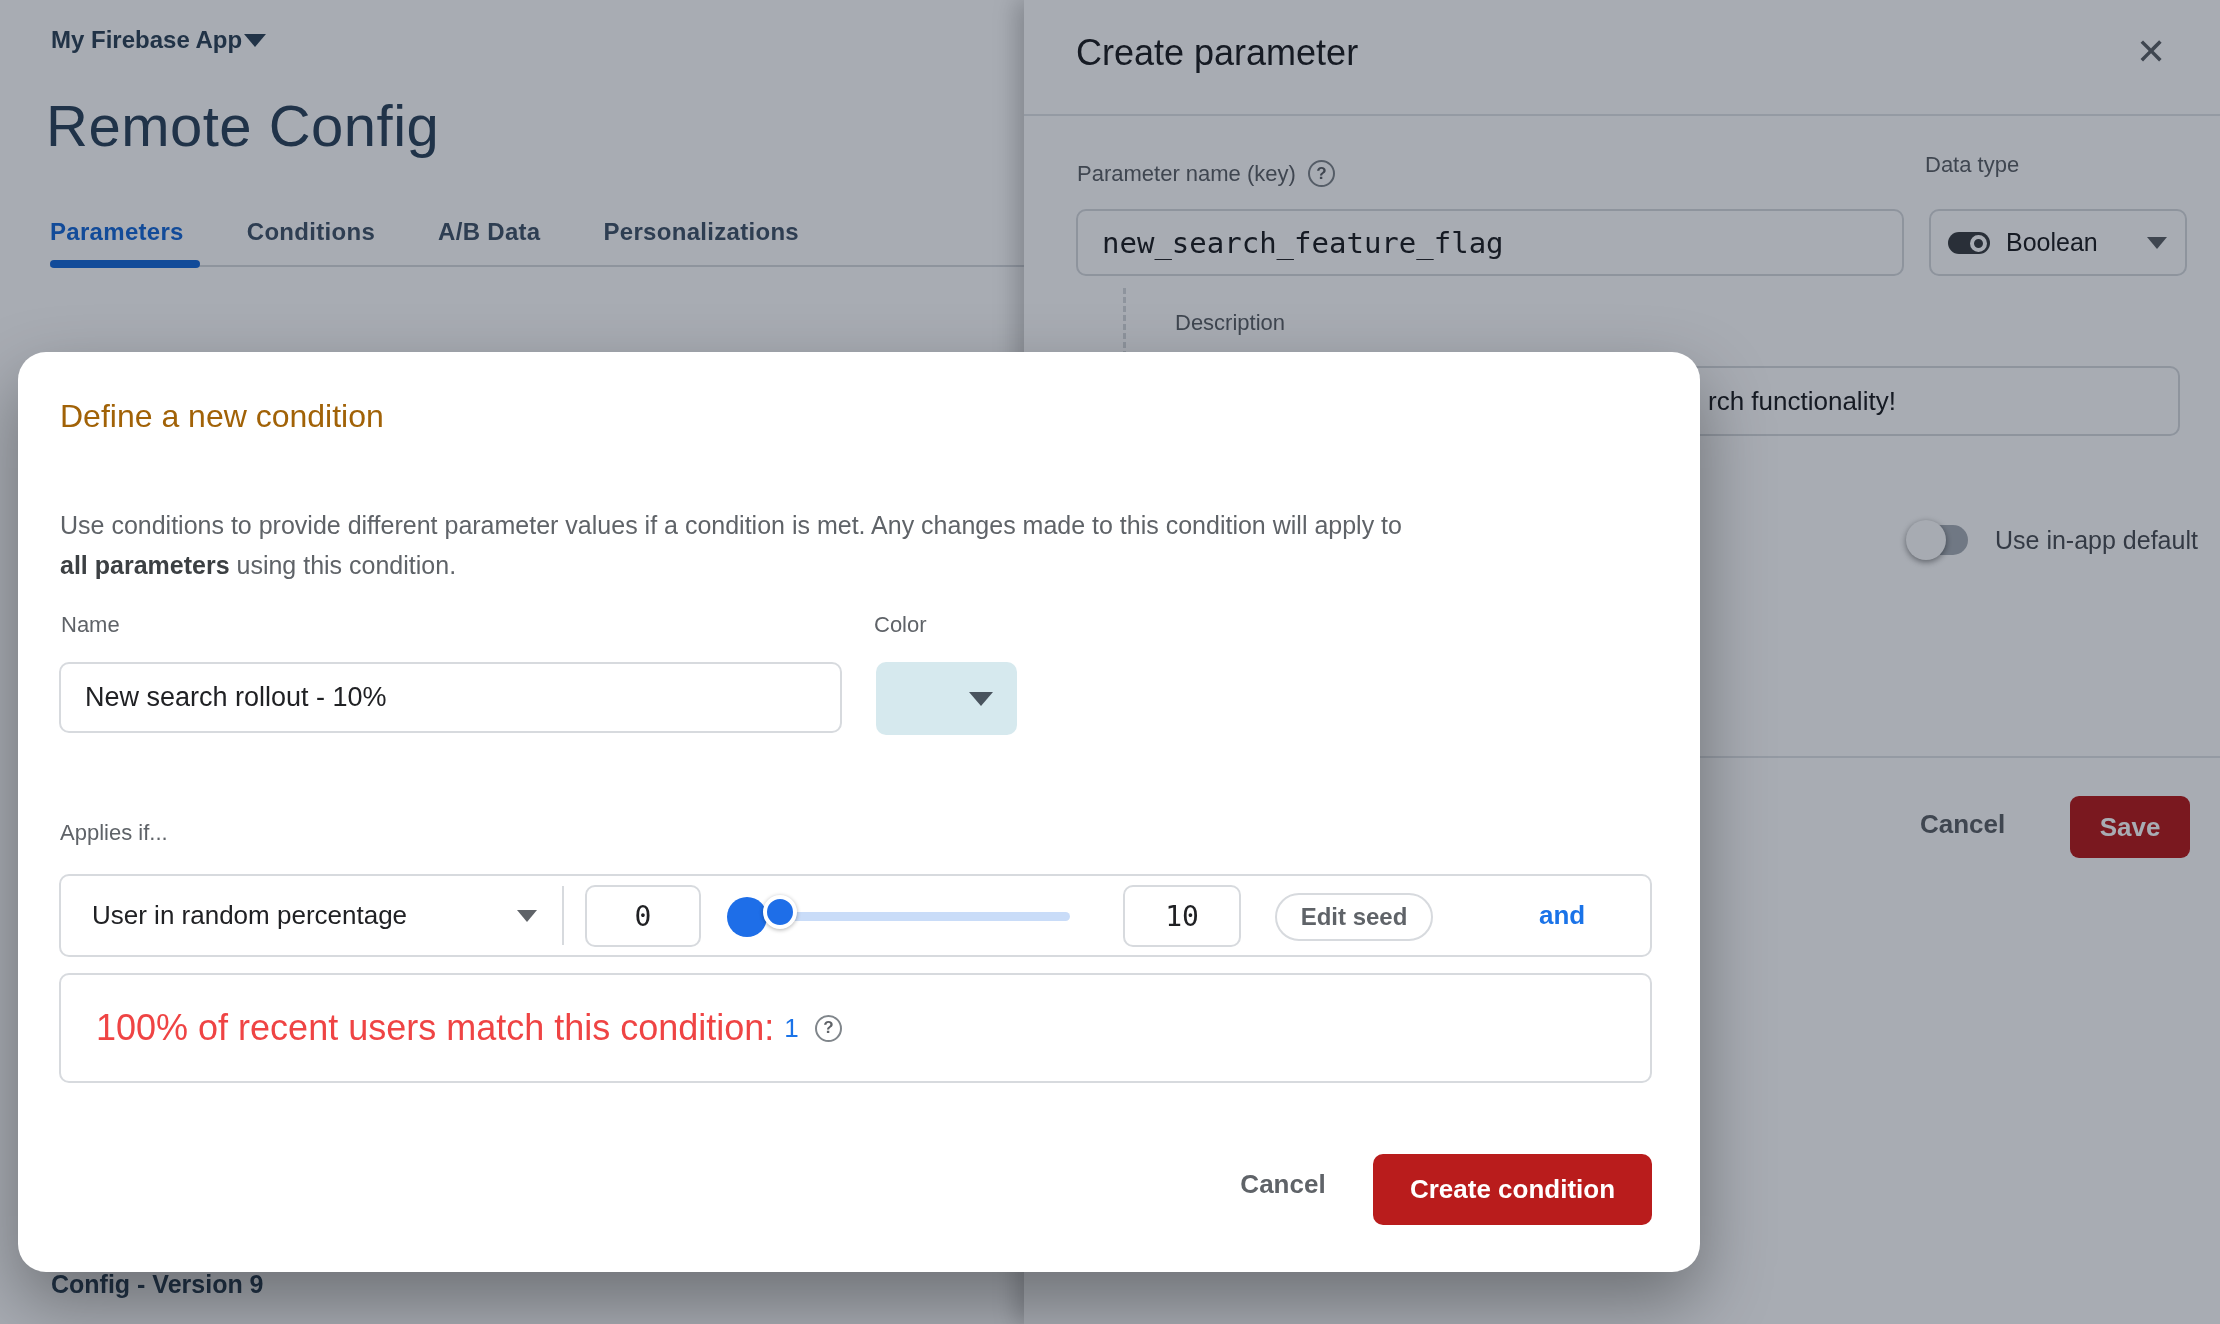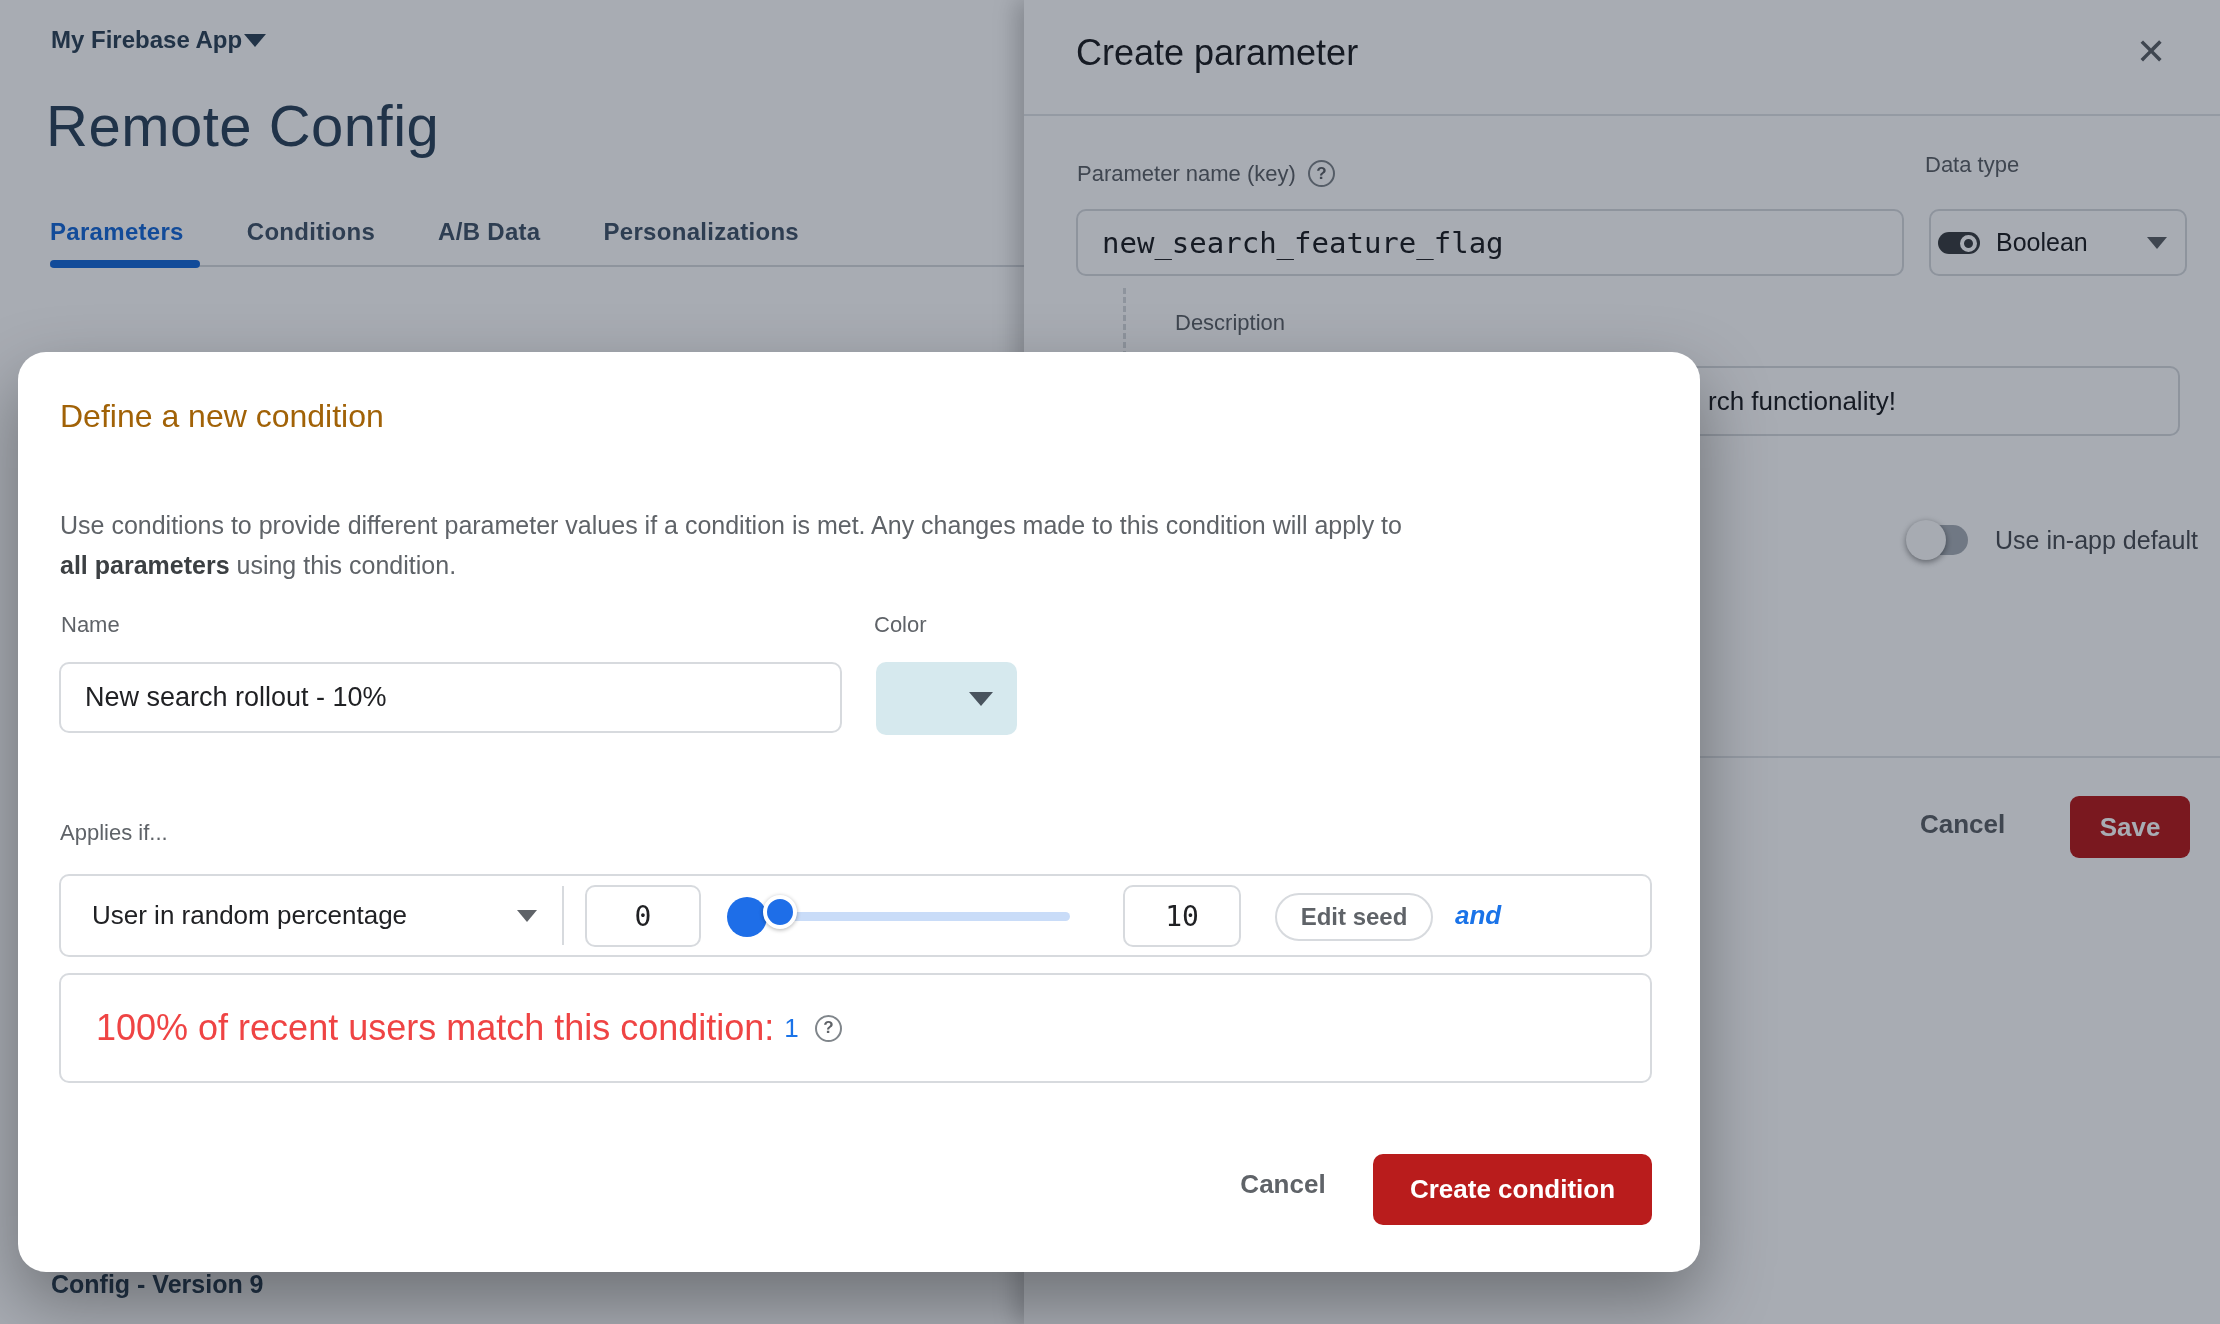--- a/index.html
+++ b/index.html
@@ -22,21 +22,21 @@
   
   .panel{position:absolute;left:1024px;top:0;width:1196px;height:1324px;background:#fff;box-shadow:-8px 0 22px rgba(0,0,0,.22);}
   .panel-title{position:absolute;left:52px;top:32px;font-size:36px;font-weight:400;color:#202124;}
   .panel-close{position:absolute;left:1108px;top:30px;font-size:36px;color:#5f6368;cursor:pointer;line-height:1;background:none;border:none;padding:4px;}
   .panel-divider{position:absolute;left:0;top:114px;width:100%;height:2px;background:#e1e3e6;}
   .field-label{font-size:22px;color:#5f6368;}
   .lbl-param{position:absolute;left:53px;top:152px;display:flex;align-items:center;gap:12px;margin-top:8px;}
   .lbl-datatype{position:absolute;left:901px;top:152px;}
   .help-circle{width:27px;height:27px;border:2px solid #80868b;border-radius:50%;color:#5f6368;font-size:17px;font-weight:700;display:inline-flex;align-items:center;justify-content:center;cursor:pointer;}
   .param-input{position:absolute;left:52px;top:209px;width:828px;height:67px;border:2px solid #d7dade;border-radius:10px;padding:0 24px;font-family:"DejaVu Sans Mono",monospace;font-size:29px;color:#202124;background:#fff;}
-  .type-select{position:absolute;left:905px;top:209px;width:258px;height:67px;border:2px solid #d7dade;border-radius:10px;background:#fff;display:flex;align-items:center;gap:16px;padding:0 18px 0 7px;cursor:pointer;}
+  .type-select{position:absolute;left:905px;top:209px;width:258px;height:67px;border:2px solid #d7dade;border-radius:10px;background:#fff;display:flex;align-items:center;gap:16px;padding:0 18px 0 17px;cursor:pointer;}
   .toggle-glyph{width:42px;height:22px;border-radius:11px;background:#3c4043;position:relative;flex:0 0 auto;}
   .toggle-glyph::after{content:"";position:absolute;right:3px;top:3px;width:9px;height:9px;border:4px solid #fff;border-radius:50%;background:#3c4043;}
   .type-select .val{font-size:25px;color:#202124;flex:1;}
   .tri-gray{border-left:10px solid transparent;border-right:10px solid transparent;border-top:12px solid #5f6368;width:0;height:0;}
   .dashed-branch{position:absolute;left:99px;top:288px;height:150px;width:0;border-left:3px dashed #d7dade;}
   .lbl-desc{position:absolute;left:151px;top:310px;}
   .desc-box{position:absolute;left:151px;top:366px;width:1005px;height:70px;border:2px solid #d7dade;border-radius:10px;background:#fff;display:flex;align-items:center;overflow:hidden;}
   .desc-box .frag{padding-left:531px;font-size:26px;color:#202124;white-space:nowrap;}
   .inapp-row{position:absolute;left:885px;top:520px;display:flex;align-items:center;gap:26px;}
   .switch-off{position:relative;width:60px;height:40px;cursor:pointer;flex:0 0 auto;}
@@ -68,21 +68,21 @@
   .cond-type .val{font-size:26px;color:#202124;}
   .cond-sep{position:absolute;left:501px;top:10px;bottom:10px;width:2px;background:#d7dade;}
   .num-input{position:absolute;top:9px;height:62px;border:2px solid #d7dade;border-radius:10px;text-align:center;font-family:"DejaVu Sans Mono",monospace;font-size:28px;color:#202124;background:#fff;}
   .num-min{left:524px;width:116px;}
   .num-max{left:1062px;width:118px;}
   .slider-track{position:absolute;left:689px;top:36px;width:320px;height:9px;border-radius:5px;background:#c9dcf8;cursor:pointer;}
   .slider-handle{position:absolute;width:40px;height:40px;border-radius:50%;background:#1e6ee8;top:21px;cursor:grab;}
   .handle-min{left:666px;}
   .handle-max{left:702px;width:34px;height:34px;border:4px solid #fff;box-shadow:0 1px 4px rgba(0,0,0,.3);top:19px;}
   .edit-seed{position:absolute;left:1214px;top:17px;width:158px;height:48px;border:2px solid #d7dade;border-radius:26px;background:#fff;font-size:24px;font-weight:700;color:#5f6368;cursor:pointer;}
-  .and-link{position:absolute;left:1394px;top:0;height:100%;display:flex;align-items:center;font-size:26px;font-weight:700;color:#1a73e8;cursor:pointer;font-style:italic;}
+  .and-link{position:absolute;left:1478px;top:0;height:100%;display:flex;align-items:center;font-size:26px;font-weight:700;color:#1a73e8;cursor:pointer;}
   .match-box{position:absolute;left:41px;top:621px;width:1593px;height:110px;border:2px solid #d7dade;border-radius:10px;display:flex;align-items:center;padding-left:35px;gap:6px;}
   .match-box .txt{font-size:36px;color:#ef4444;}
   .match-box .val{font-size:26px;color:#1a73e8;margin-left:4px;}
   .match-box .help-circle{margin-left:10px;}
   .modal-cancel{position:absolute;left:1205px;top:816px;width:120px;text-align:center;}
   .modal-create{position:absolute;left:1355px;top:802px;width:279px;height:71px;border-radius:10px;}
 </style>
 </head>
 <body>
 

